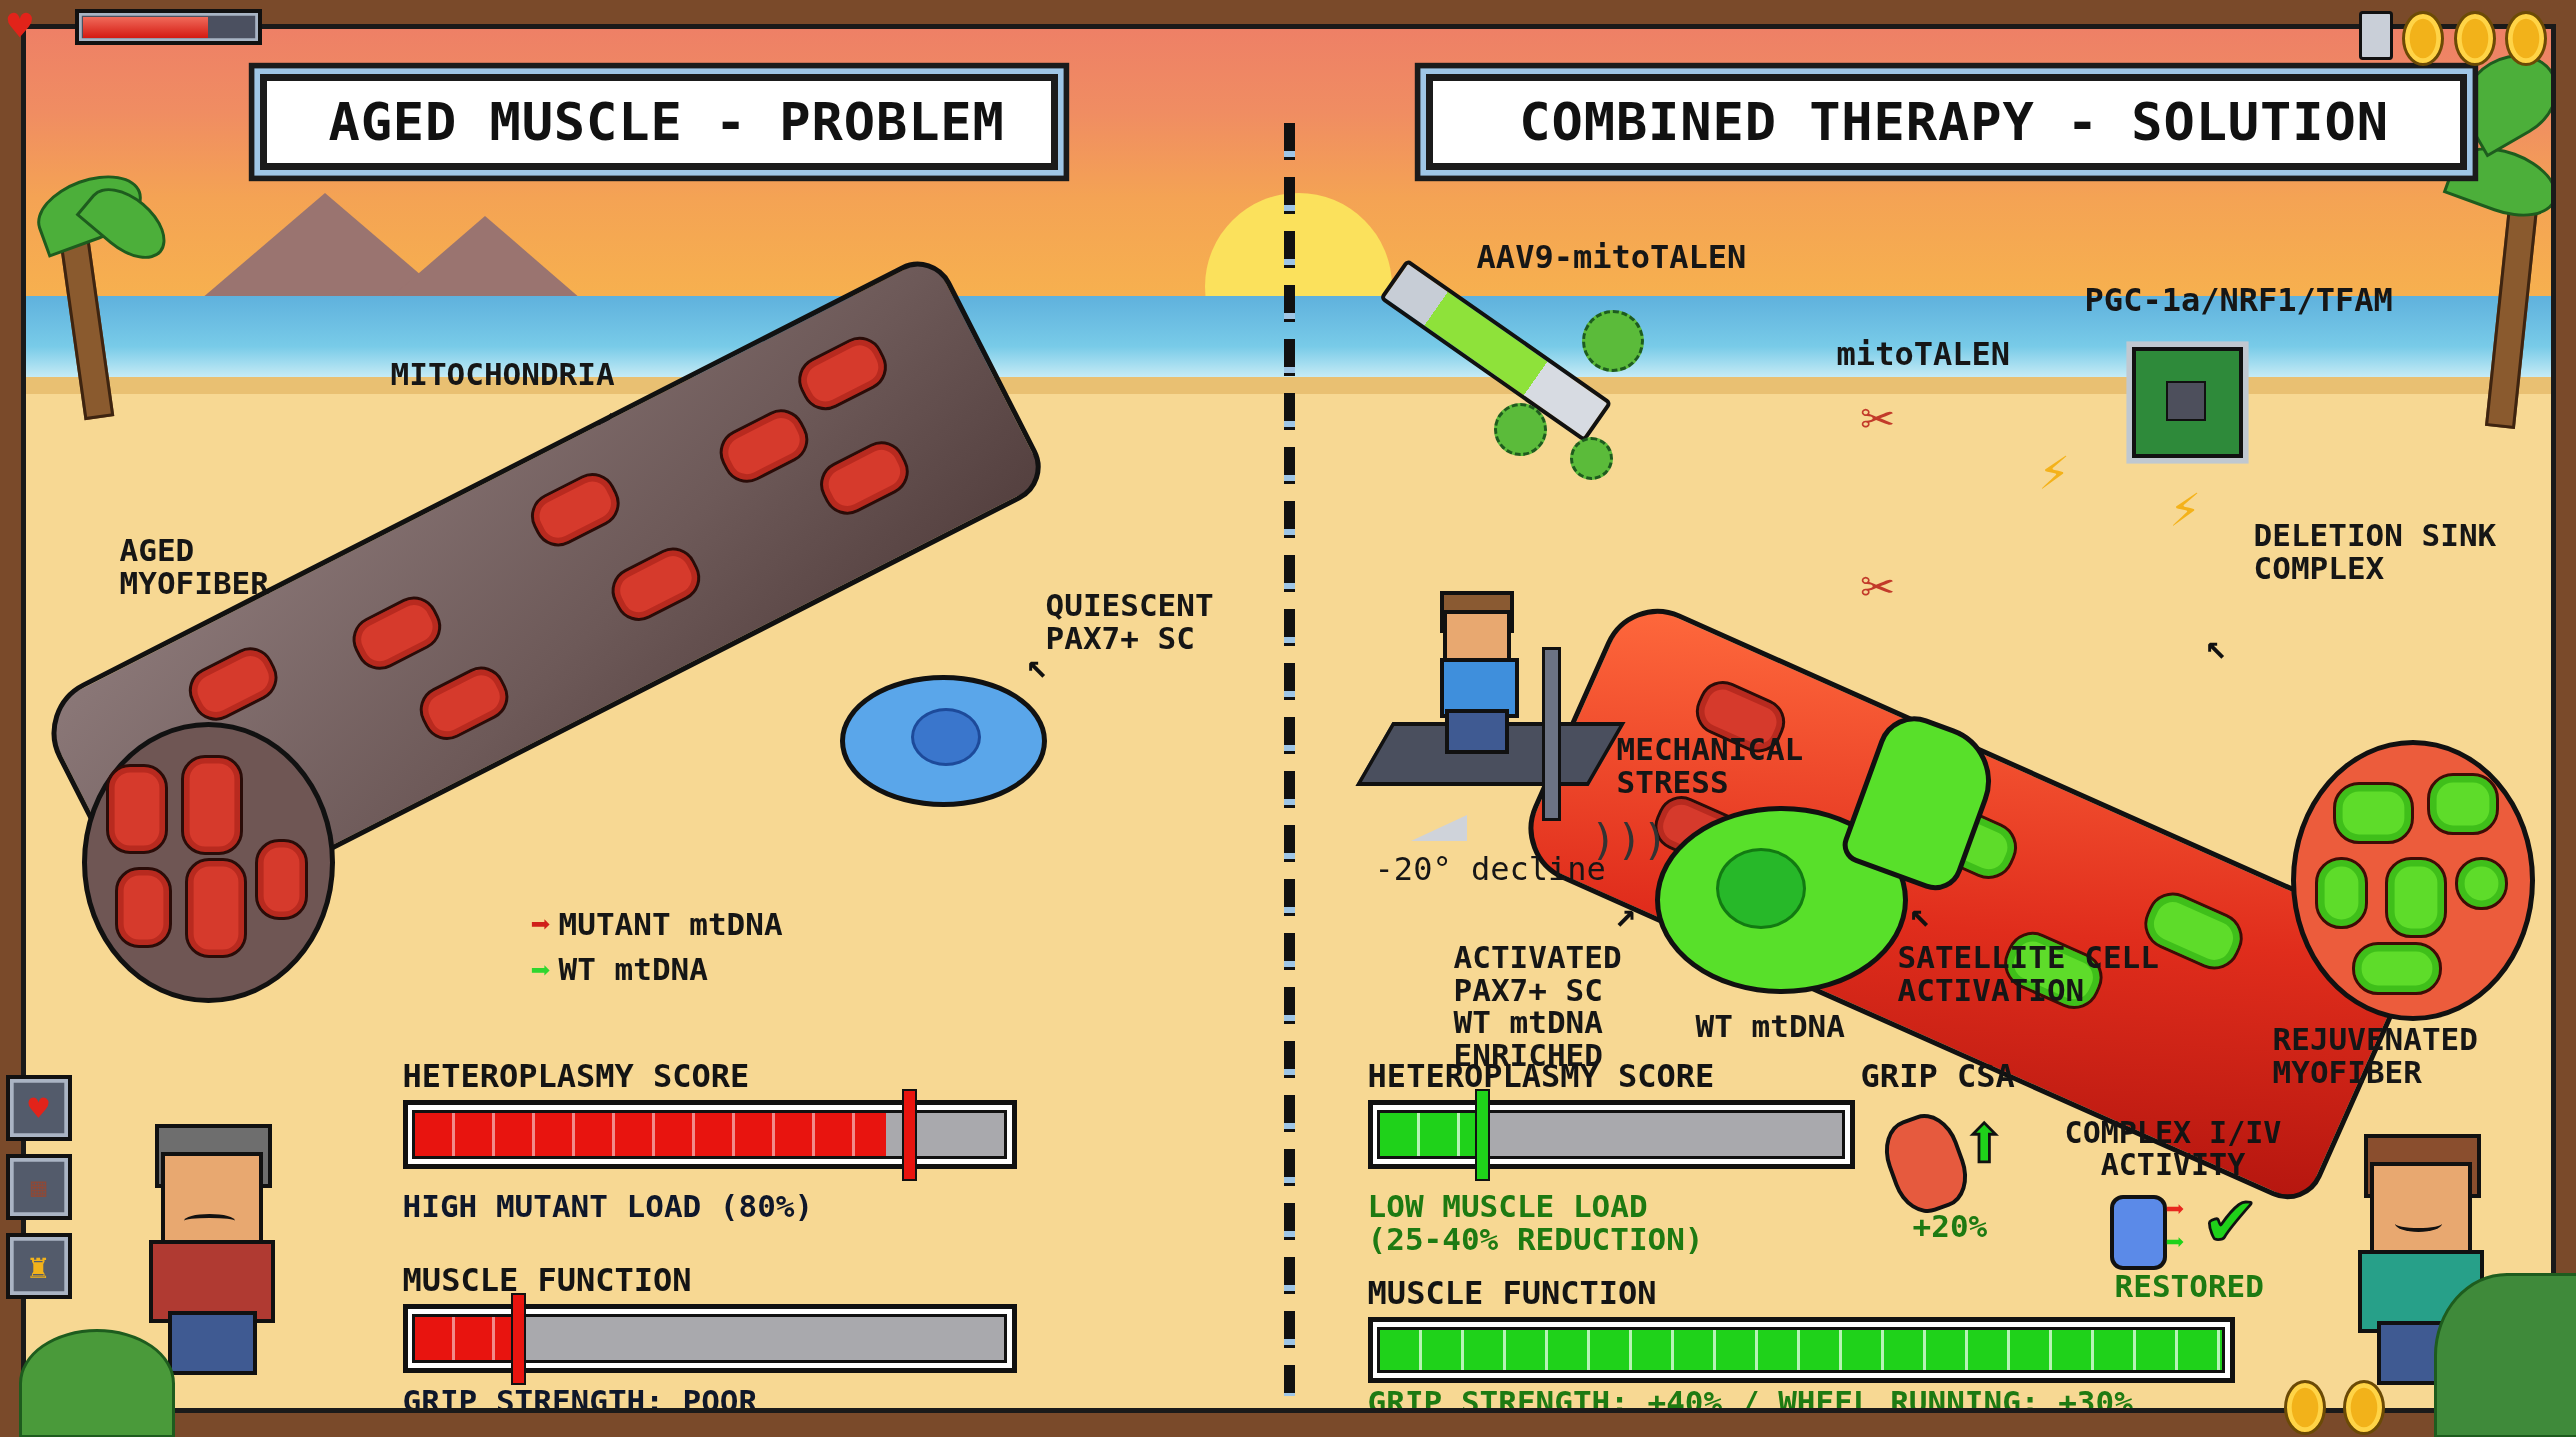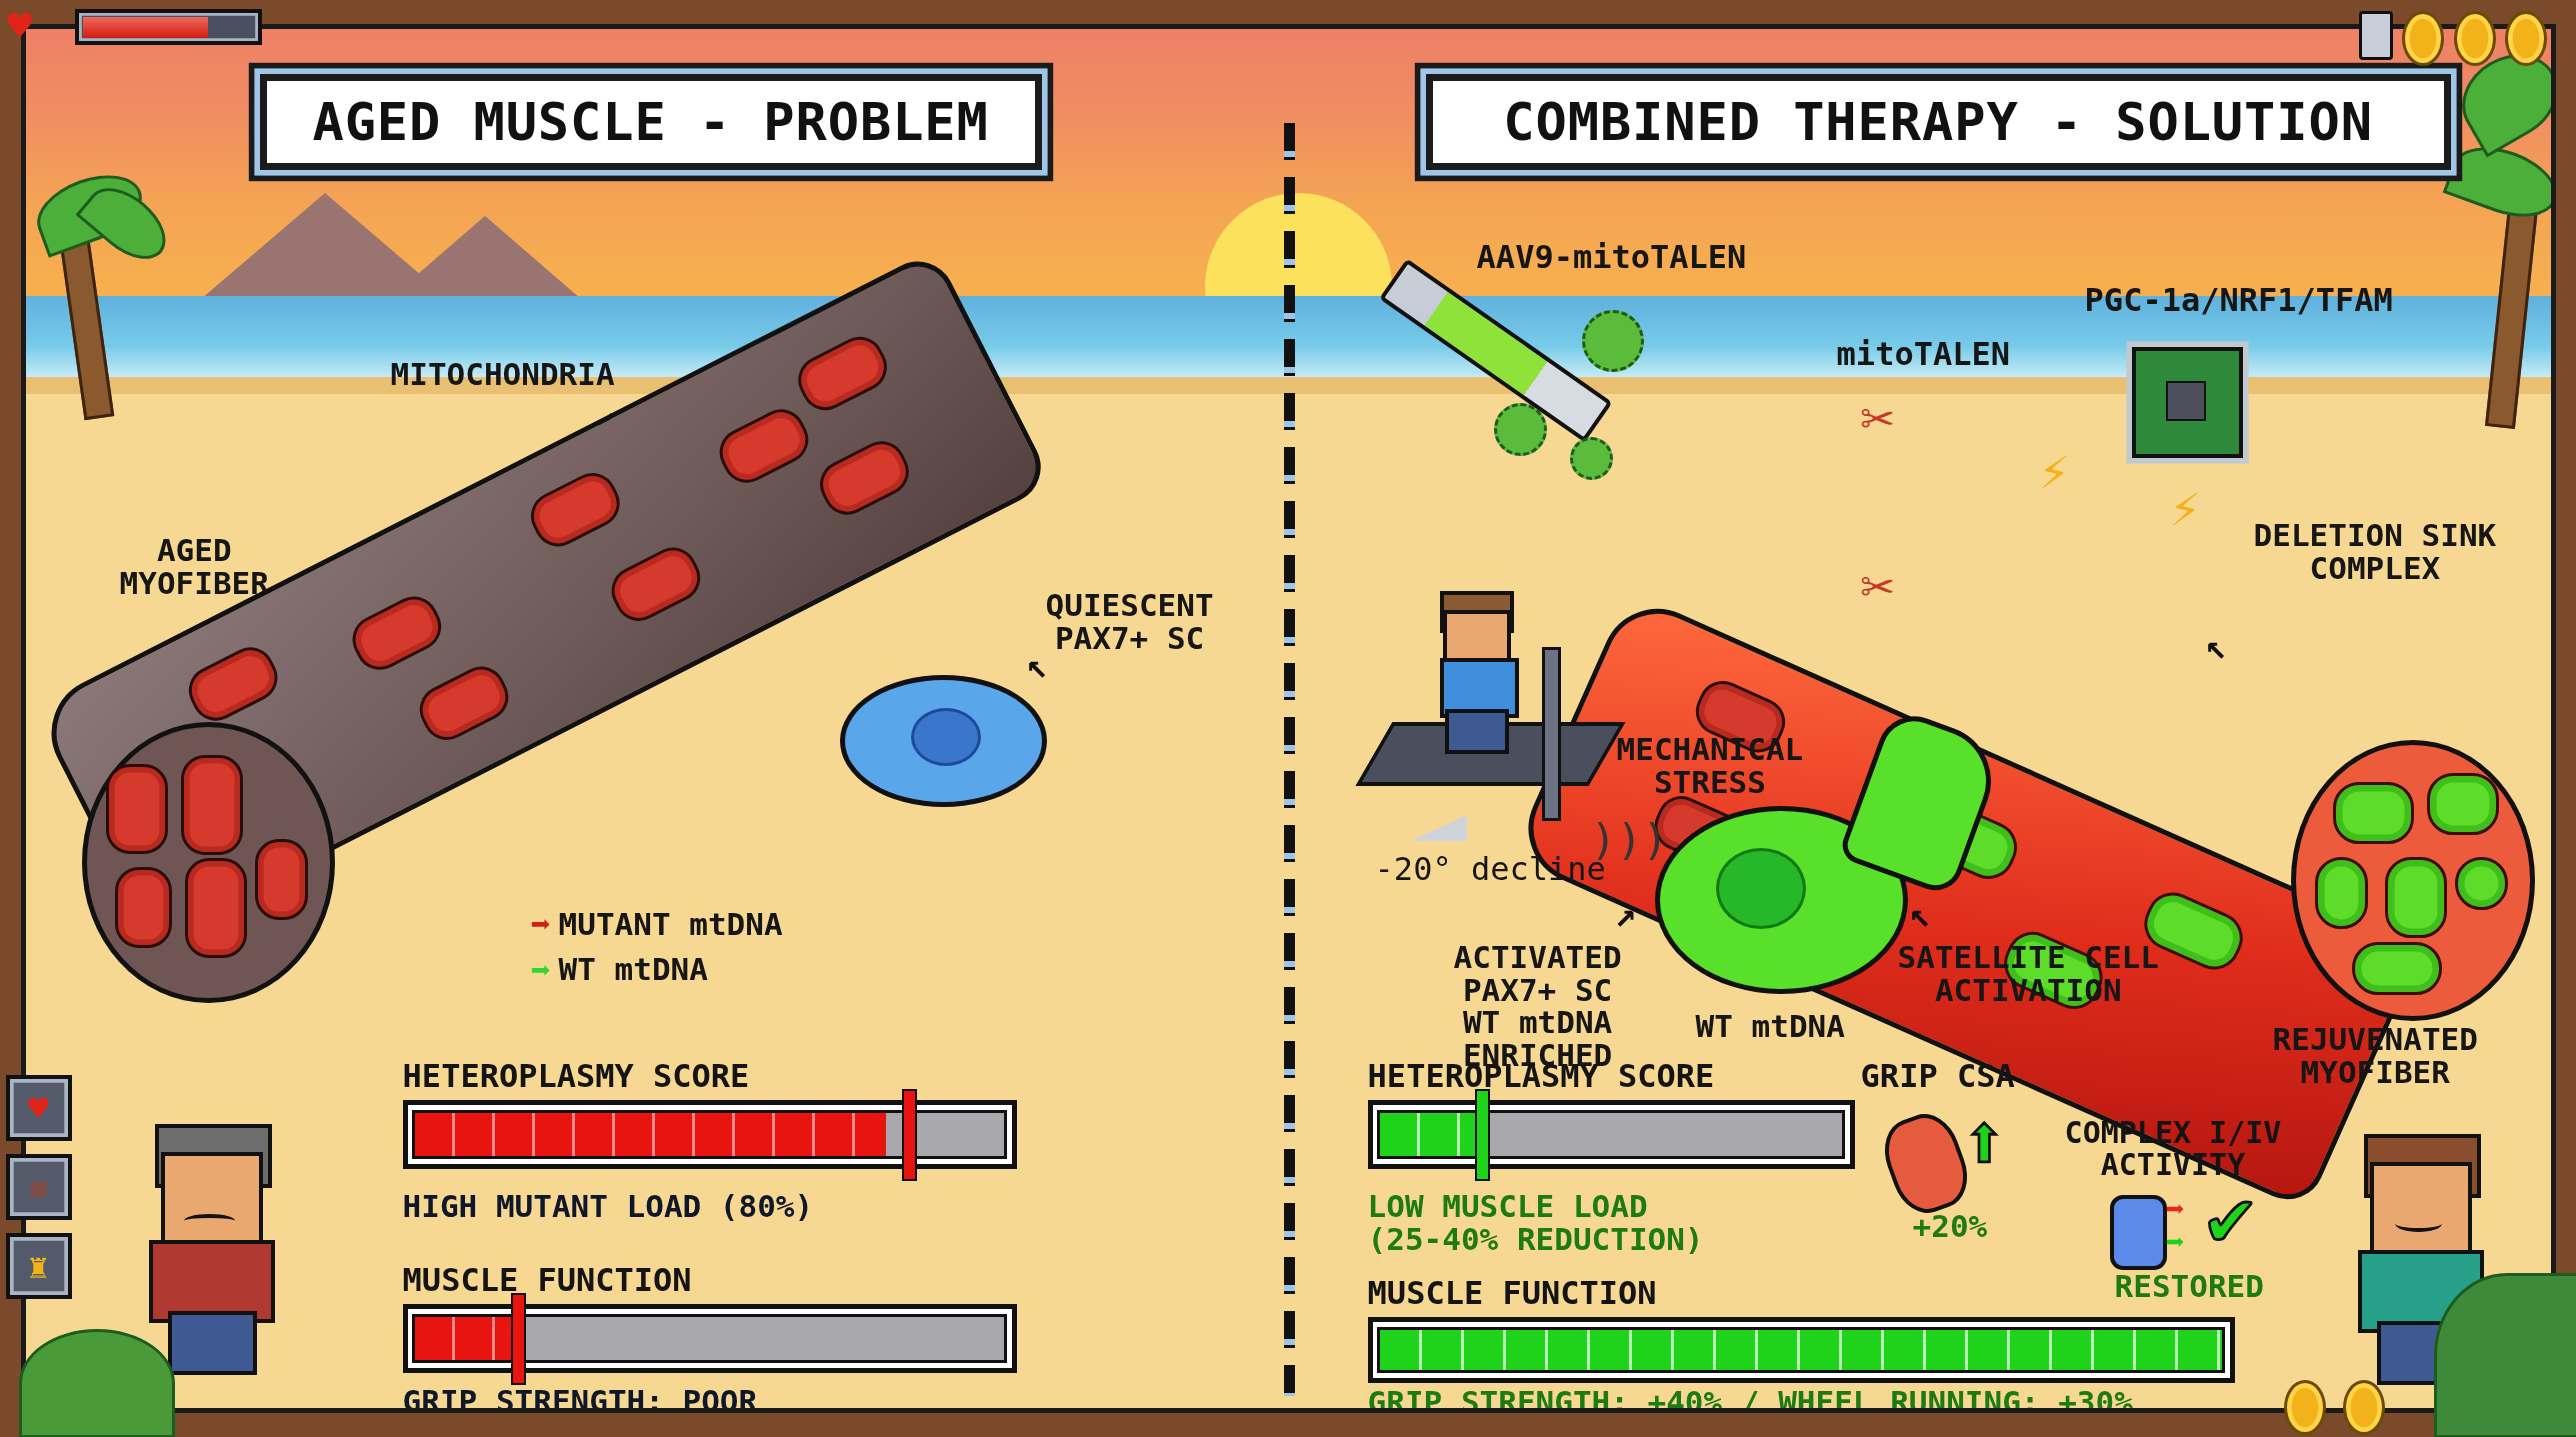--- a/index.html
+++ b/index.html
@@ -7,22 +7,22 @@
   .abs{position:absolute;}
   
   .frame{left:0;top:0;width:2576px;height:1438px;background:#7a4a2a;}
   .scene{left:20.6px;top:24px;width:2535px;height:1389px;overflow:hidden;background:#f7d893;border:5.6px solid #1a1a1a;box-sizing:border-box;}
   .sky{left:0;top:0;width:100%;height:281px;background:linear-gradient(#ee8066 0%,#f08d62 30%,#f4a354 60%,#f7b24e 100%);}
   .sun{left:1179px;top:164px;width:187px;height:187px;border-radius:50%;background:#fbe15c;}
   .sea{left:0;top:267px;width:100%;height:84px;background:linear-gradient(#5fb1dd 0%,#78cbe8 60%,#cdeef7 100%);}
   .shore{left:0;top:348px;width:100%;height:17px;background:#e9c072;}
   .mountain{width:0;height:0;border-left:131px solid transparent;border-right:131px solid transparent;border-bottom:112px solid #9a7470;}
   .divider{left:1258px;top:94px;width:11.2px;height:1273px;background:repeating-linear-gradient(#111 0 28px,#9fc6e6 28px 34px,#111 34px 37px,transparent 37px 54px);}
-  .title-box{background:#fff;border:7.5px solid #1b1b1b;box-shadow:0 0 0 5.6px #9fc6e6,0 0 0 11.2px #1b1b1b;display:flex;align-items:center;justify-content:center;font-family:"DejaVu Sans Mono",monospace;font-weight:bold;font-size:52px;color:#111;letter-spacing:0.9px;}
-  .label{font-family:"DejaVu Sans Mono",monospace;font-weight:bold;color:#161616;text-align:center;line-height:1.05;font-size:31px;}
+  .title-box{background:#fff;border:7.5px solid #1b1b1b;box-shadow:0 0 0 5.6px #9fc6e6,0 0 0 11.2px #1b1b1b;display:flex;align-items:center;justify-content:center;font-family:"DejaVu Sans Mono",monospace;font-weight:bold;font-size:52px;color:#111;letter-spacing:0.9px;padding-left:16px;}
+  .label{font-family:"DejaVu Sans Mono",monospace;font-weight:bold;color:#161616;text-align:left;line-height:1.05;font-size:31px;}
   .arrow{font-size:36px;color:#111;font-weight:bold;}
   .fiber-aged{background:linear-gradient(160deg,#8b7878 0%,#6d5958 60%,#54403f 100%);border:5.6px solid #111;border-radius:56px 37px 37px 56px;transform:rotate(-27deg);transform-origin:left center;}
   .fiber-young{background:linear-gradient(160deg,#ff6a3d 0%,#e02d1c 55%,#b5160f 100%);border:5.6px solid #111;border-radius:56px 37px 37px 56px;transform:rotate(-27deg);transform-origin:left center;}
   .mito-red{position:absolute;width:84px;height:49px;border-radius:24px;background:#d63a2c;border:3.7px solid #2a0c08;box-shadow:inset 0 0 0 5.6px #b82a1f;}
   .mito-green{position:absolute;width:94px;height:52px;border-radius:26px;background:#5edc2a;border:3.7px solid #3d0c06;box-shadow:inset 0 0 0 6.6px #3fbf1a;}
   .cross-face{position:absolute;border-radius:50%;border:5.6px solid #111;}
   .cell-blue{border-radius:50%;background:#5aa6ea;border:5.6px solid #111;}
   .cell-green{border-radius:50%;background:#58e02a;border:5.6px solid #111;}
   .nucleus{position:absolute;border-radius:50%;}
   .bar-outer{background:#fff;border:5.6px solid #111;box-sizing:border-box;padding:4.7px;}

